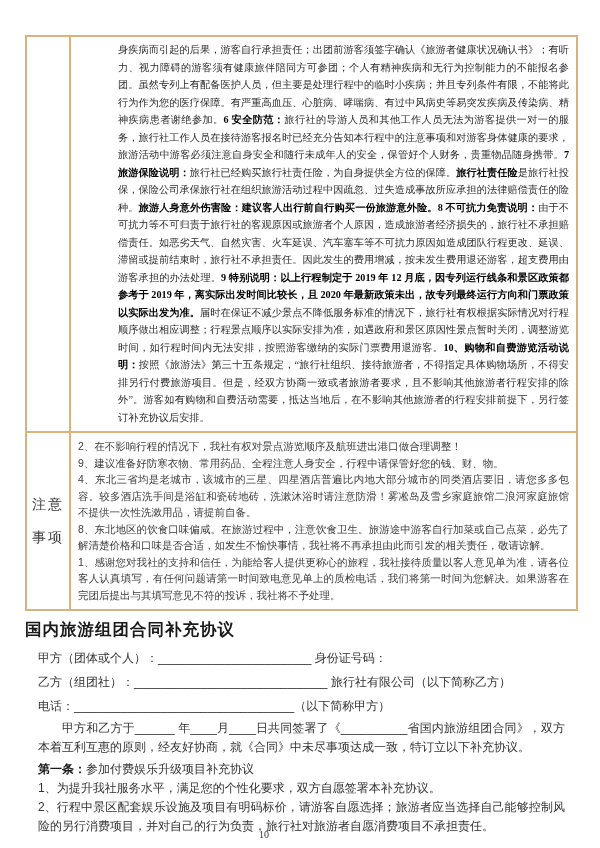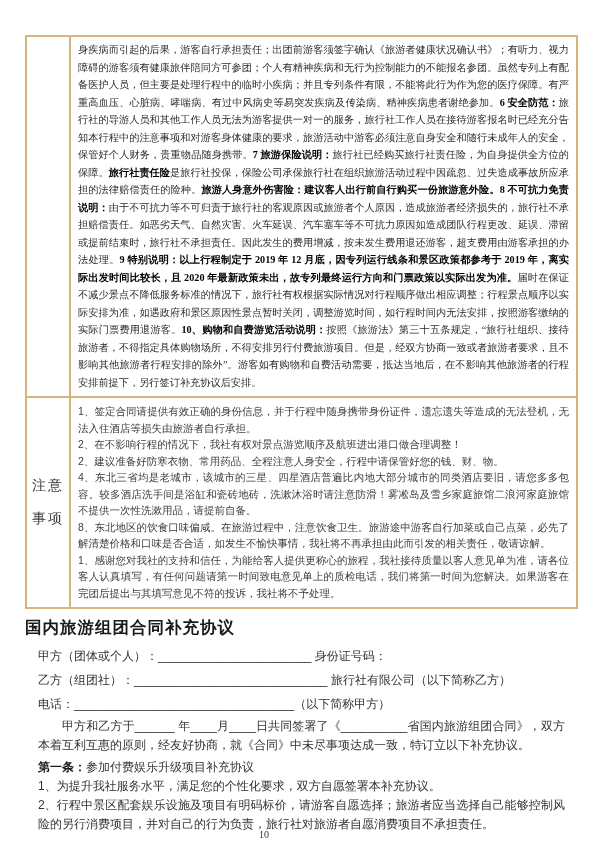--- a/index.html
+++ b/index.html
@@ -9,21 +9,21 @@
     width:600px; height:848px; overflow:hidden;
     background:#ffffff;
     font-family:"Liberation Sans","DejaVu Sans",sans-serif;
     color:#333;
   }
   .page { position:relative; width:600px; height:848px; padding:35px 22px 0 25px; }
 
   
   .notice-table { width:553px; border:2px solid var(--tbl-border); }
   .trow { display:flex; }
-  .trow.first { border-bottom:2px solid var(--tbl-border); }
+  .trow.first { border-bottom:2px solid var(--tbl-border);gap:40px; }
   .tleft {
     width:44px; flex:0 0 44px; border-right:2px solid var(--tbl-border);
     display:flex; flex-direction:column; align-items:center; justify-content:center;
     gap:15px; font-size:14px; color:#3a3a3a; letter-spacing:2px;
   }
   .tright { flex:1 1 auto; min-width:0; }
 
   .terms {
     margin:0; padding:4px 7px 5px;
     font-family:"Liberation Serif","DejaVu Serif",serif;
@@ -66,23 +66,22 @@
       <div class="tright">
         <p class="terms"><span>身疾病而引起的后果，游客自行承担责任；出团前游客须签字确认《旅游者健康状况确认书》；有听力、视力障碍的游客须有健康旅伴陪同方可参团；个人有精神疾病和无行为控制能力的不能报名参团。虽然专列上有配备医护人员，但主要是处理行程中的临时小疾病；并且专列条件有限，不能将此行为作为您的医疗保障。有严重高血压、心脏病、哮喘病、有过中风病史等易突发疾病及传染病、精神疾病患者谢绝参加。</span><b>6 安全防范：</b><span>旅行社的导游人员和其他工作人员无法为游客提供一对一的服务，旅行社工作人员在接待游客报名时已经充分告知本行程中的注意事项和对游客身体健康的要求，旅游活动中游客必须注意自身安全和随行未成年人的安全，保管好个人财务，贵重物品随身携带。</span><b>7 旅游保险说明：</b><span>旅行社已经购买旅行社责任险，为自身提供全方位的保障。</span><b>旅行社责任险</b><span>是旅行社投保，保险公司承保旅行社在组织旅游活动过程中因疏忽、过失造成事故所应承担的法律赔偿责任的险种。</span><b>旅游人身意外伤害险：建议客人出行前自行购买一份旅游意外险。8 不可抗力免责说明：</b><span>由于不可抗力等不可归责于旅行社的客观原因或旅游者个人原因，造成旅游者经济损失的，旅行社不承担赔偿责任。如恶劣天气、自然灾害、火车延误、汽车塞车等不可抗力原因如造成团队行程更改、延误、滞留或提前结束时，旅行社不承担责任。因此发生的费用增减，按未发生费用退还游客，超支费用由游客承担的办法处理。</span><b>9 特别说明：以上行程制定于 2019 年 12 月底，因专列运行线条和景区政策都参考于 2019 年，离实际出发时间比较长，且 2020 年最新政策未出，故专列最终运行方向和门票政策以实际出发为准。</b><span>届时在保证不减少景点不降低服务标准的情况下，旅行社有权根据实际情况对行程顺序做出相应调整；行程景点顺序以实际安排为准，如遇政府和景区原因性景点暂时关闭，调整游览时间，如行程时间内无法安排，按照游客缴纳的实际门票费用退游客。</span><b>10、购物和自费游览活动说明：</b><span>按照《旅游法》第三十五条规定，“旅行社组织、接待旅游者，不得指定具体购物场所，不得安排另行付费旅游项目。但是，经双方协商一致或者旅游者要求，且不影响其他旅游者行程安排的除外”。游客如有购物和自费活动需要，抵达当地后，在不影响其他旅游者的行程安排前提下，另行签订补充协议后安排。</span></p>
       </div>
     </div>
     <div class="trow">
       <div class="tleft">
         <span>注意</span>
         <span>事项</span>
       </div>
       <div class="tright notes">
-        <div class="note-item">1、签定合同请提供有效正确的身份信息，并于行程中随身携带身份证件，遗忘遗失等造成的无法登机，无法入住酒店等损失由旅游者自行承担。</div>
         <div class="note-item">2、在不影响行程的情况下，我社有权对景点游览顺序及航班进出港口做合理调整！</div>
-        <div class="note-item">2、建议准备好防寒衣物、常用药品、全程注意人身安全，行程中请保管好您的钱、财、物。</div>
+        <div class="note-item">9、建议准备好防寒衣物、常用药品、全程注意人身安全，行程中请保管好您的钱、财、物。</div>
         <div class="note-item">4、东北三省均是老城市，该城市的三星、四星酒店普遍比内地大部分城市的同类酒店要旧，请您多多包容。较多酒店洗手间是浴缸和瓷砖地砖，洗漱沐浴时请注意防滑！雾凇岛及雪乡家庭旅馆二浪河家庭旅馆不提供一次性洗漱用品，请提前自备。</div>
         <div class="note-item">8、东北地区的饮食口味偏咸。在旅游过程中，注意饮食卫生。旅游途中游客自行加菜或自己点菜，必先了解清楚价格和口味是否合适，如发生不愉快事情，我社将不再承担由此而引发的相关责任，敬请谅解。</div>
         <div class="note-item">1、感谢您对我社的支持和信任，为能给客人提供更称心的旅程，我社接待质量以客人意见单为准，请各位客人认真填写，有任何问题请第一时间致电意见单上的质检电话，我们将第一时间为您解决。如果游客在完团后提出与其填写意见不符的投诉，我社将不予处理。</div>
       </div>
     </div>
   </div>
 
   <h1 class="sup-title">国内旅游组团合同补充协议</h1>
 
   <div class="form-section">

